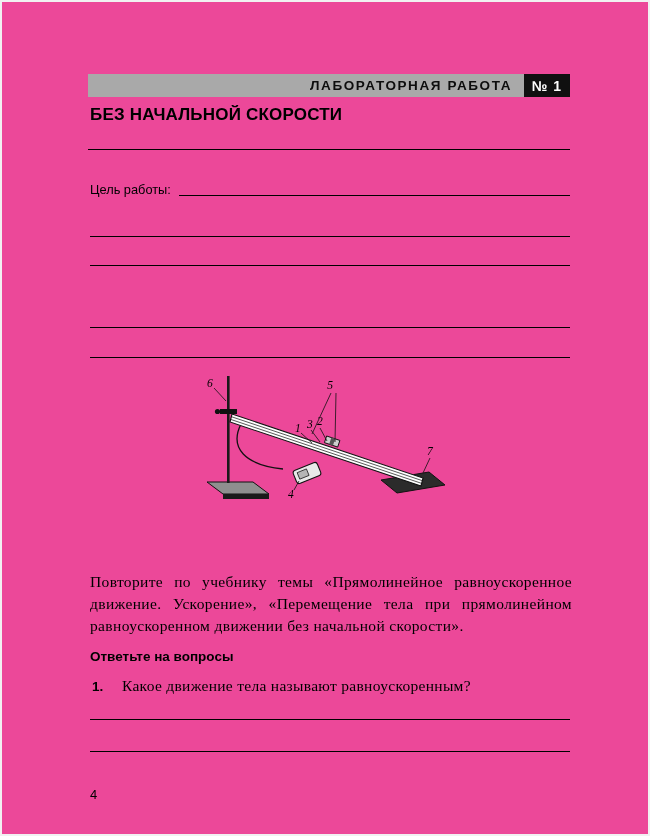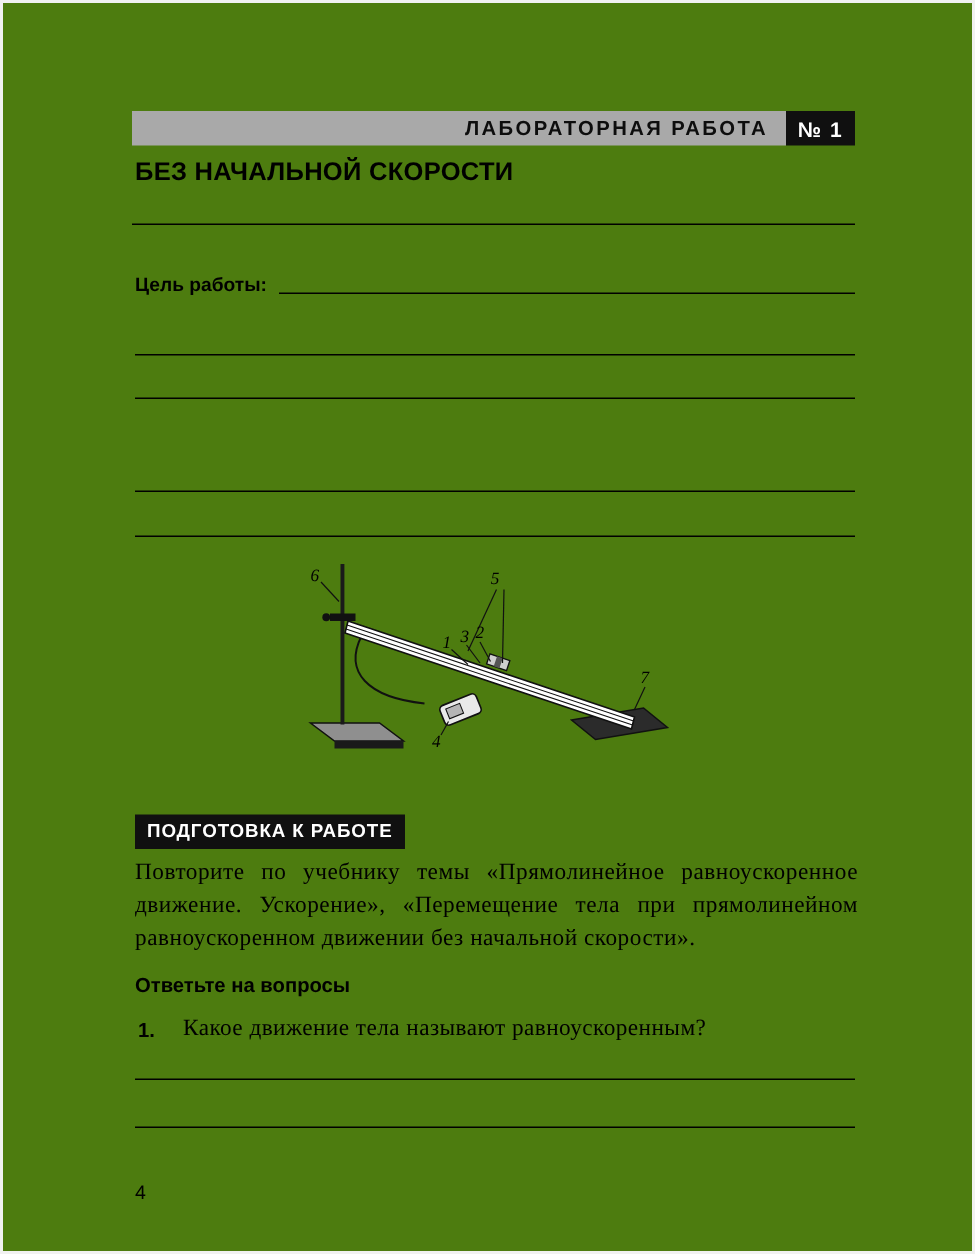--- a/index.html
+++ b/index.html
@@ -1,34 +1,34 @@
 <!DOCTYPE html>
 <html><head>
 <meta charset="utf-8">
 <style>
   * { margin:0; padding:0; box-sizing:border-box; }
   html,body { width:650px; height:836px; }
   body { background:#fff; font-family:"Liberation Sans", sans-serif; color:#000; position:relative; overflow:hidden; }
-  .page { position:absolute; inset:0; background:#4d7c0f; box-shadow: inset 0 0 0 2px #f1f1f1; }
+  .page { position:absolute; inset:0; background:#ec4899; box-shadow: inset 0 0 0 2px #f1f1f1; }
 
   
   .header-bar { position:absolute; left:88px; top:74px; width:482px; height:23px; display:flex; }
   .header-gray { flex:1; background:#a9a9a9; display:flex; align-items:center; justify-content:flex-end;
                  padding-right:12px; font-weight:bold; font-size:13.5px; letter-spacing:1.6px; color:#0d0d0d; }
   .header-num  { width:46px; background:#101010; color:#fff; display:flex; align-items:center; justify-content:center;
                  font-weight:bold; font-size:14px; letter-spacing:1px; }
 
   
   .title { position:absolute; left:90px; top:105px; width:482px; font-size:17px; font-weight:bold;
            line-height:1.22; letter-spacing:0.2px; }
   .title-rule { position:absolute; left:88px; top:149px; width:482px; border-top:1px solid #000; }
 
   
   .field-row { position:absolute; left:90px; width:480px; height:17px; display:flex; align-items:flex-end; }
-  .field-label { font-weight:bold; font-size:12.8px; line-height:1; white-space:nowrap;margin-top:28px; }
+  .field-label { font-weight:normal; font-size:12.8px; line-height:1; white-space:nowrap;margin-top:28px; }
   .write-line { flex:1; border-bottom:1px solid #000; margin:0 0 1px 8px; }
   .blank-line { position:absolute; left:90px; width:480px; border-top:1px solid #000; }
 
   
   .figure-wrap { position:absolute; left:0; top:372px; width:650px; display:flex; justify-content:center; }
   .figure-wrap svg { display:block; }
   .fig-label { font-family:"Liberation Serif", serif; font-style:italic; font-size:11.5px; fill:#000; }
 
   
   .prep-box { position:absolute; left:90px; top:543px; background:#101010; color:#fff; font-weight:bold;
@@ -114,23 +114,20 @@
       <text x="12" y="15" class="fig-label">6</text>
       <text x="135" y="17" class="fig-label" text-anchor="middle">5</text>
       <text x="100" y="60" class="fig-label">1</text>
       <text x="112" y="56" class="fig-label">3</text>
       <text x="122" y="53" class="fig-label">2</text>
       <text x="232" y="83" class="fig-label">7</text>
       <text x="93" y="126" class="fig-label">4</text>
     </svg>
   </div>
 
-  <div class="prep-box">
-    <span>ПОДГОТОВКА К РАБОТЕ</span>
-  </div>
   <div class="prep-text">Повторите по учебнику темы «Прямолинейное равноускоренное движение. Ускорение», «Перемещение тела при прямолинейном равноускоренном движении без начальной скорости».</div>
 
   <div class="questions-heading">Ответьте на вопросы</div>
 
   <div class="question-row">
     <span class="q-num">1.</span>
     <span class="q-text">Какое движение тела называют равноускоренным?</span>
   </div>
 
   <div class="blank-line" style="top:719px;"></div>

